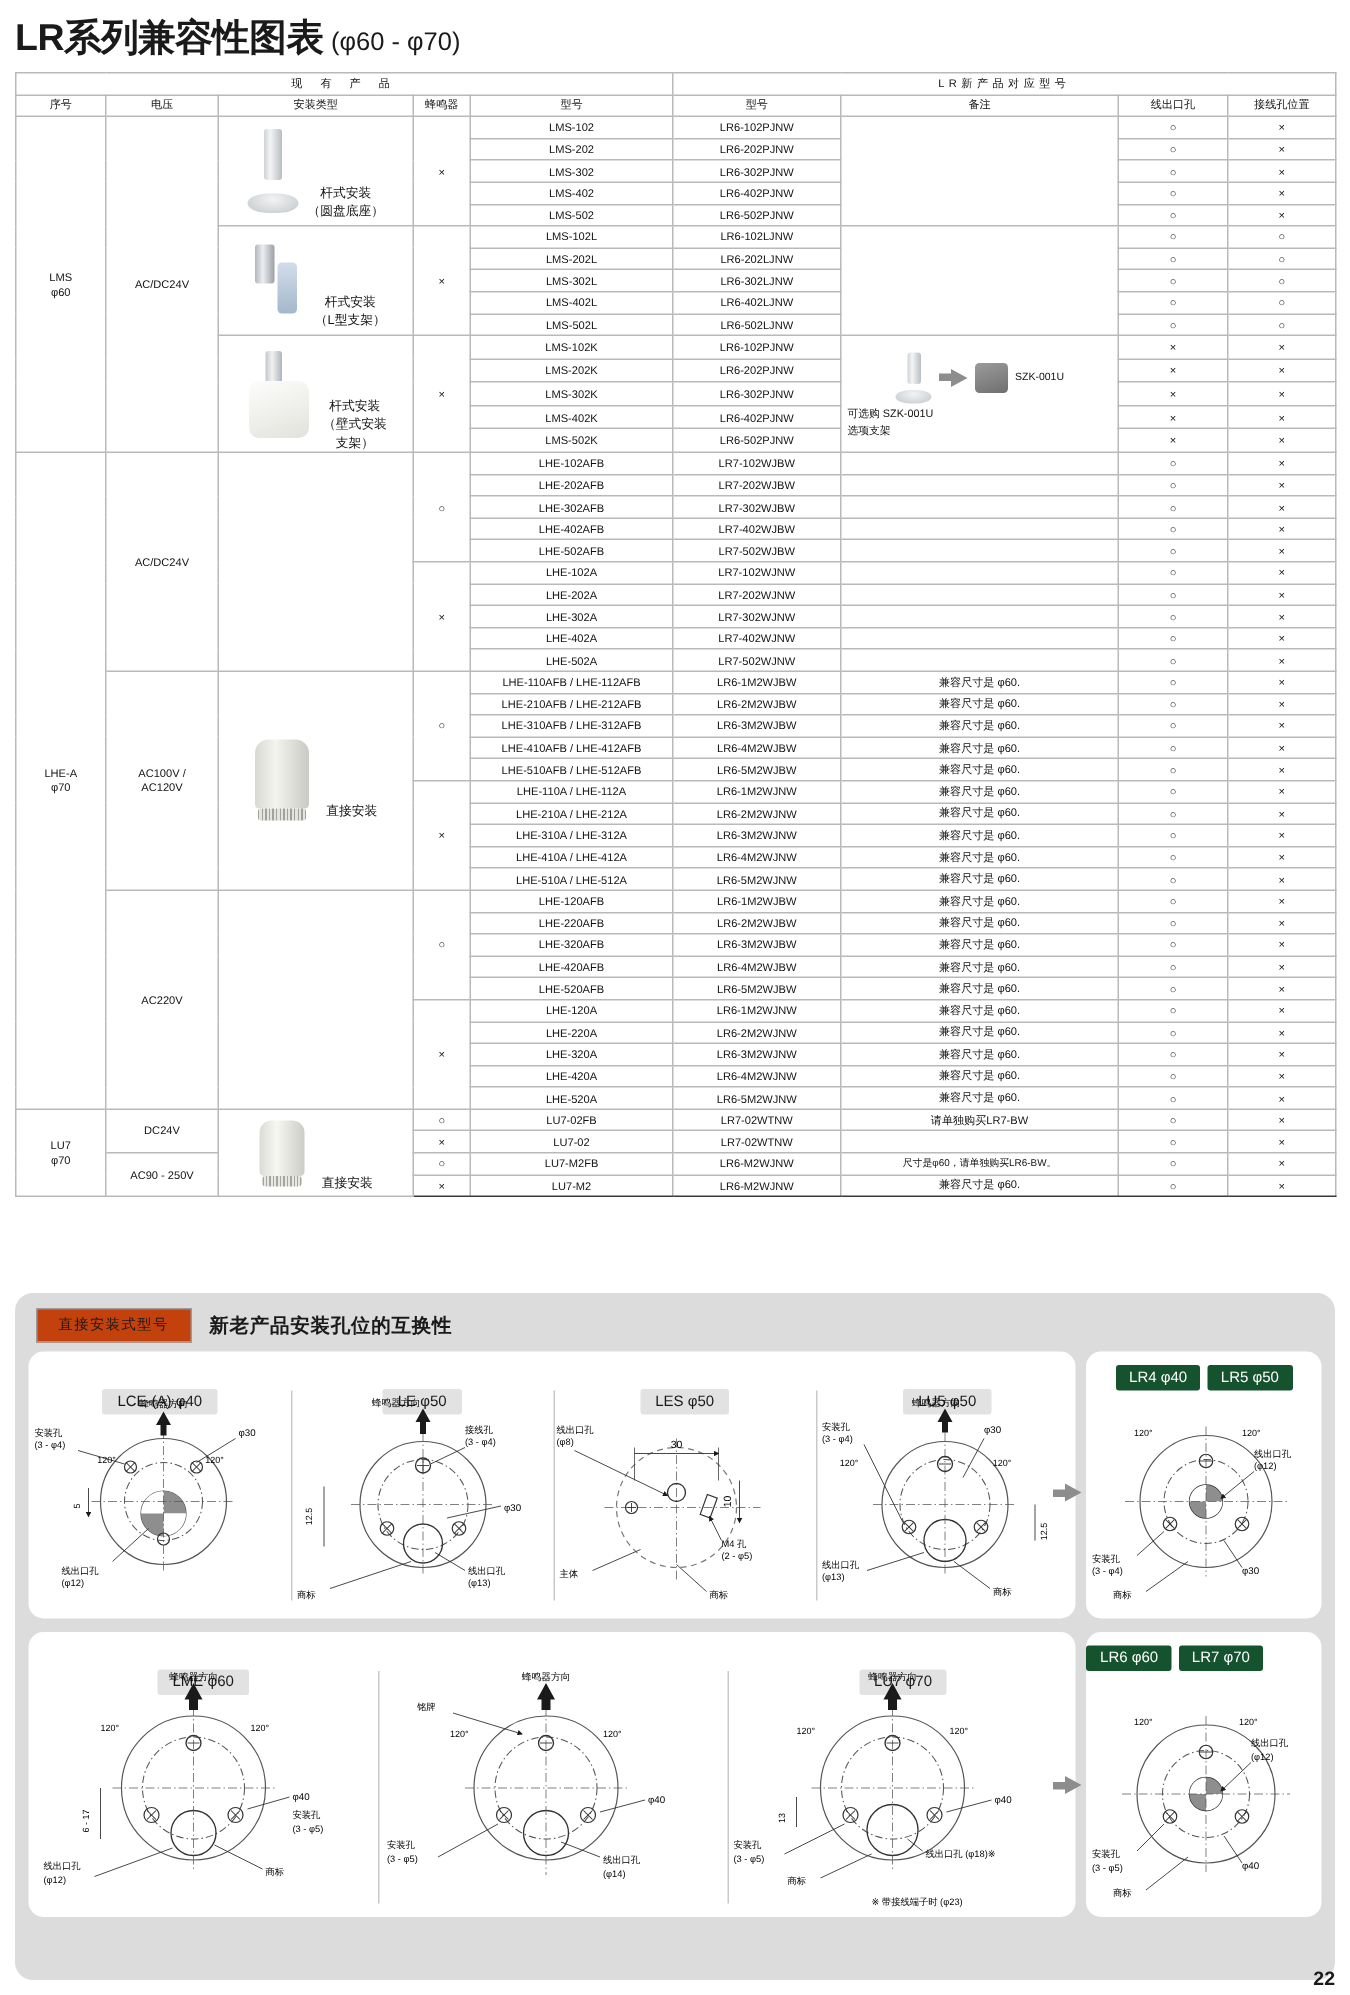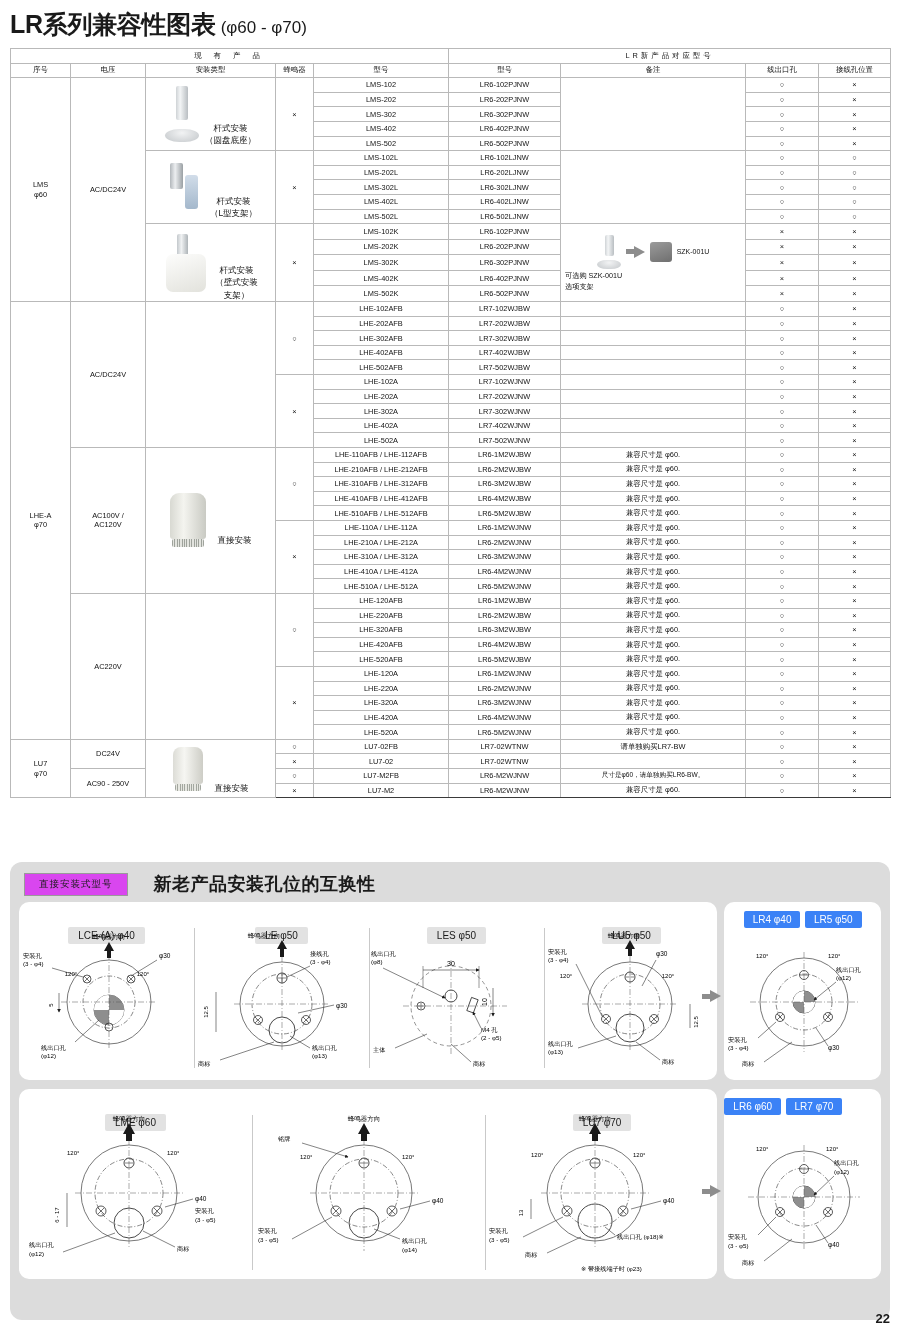--- a/index.html
+++ b/index.html
@@ -72,30 +72,30 @@
   .szk-txt { font-size:7px; }
   .arrow-gray { width:0;height:0;border-left:11px solid #8d8d8d;
                 border-top:6px solid transparent;border-bottom:6px solid transparent;}
   .arrow-stem { width:8px;height:5px;background:#8d8d8d;}
   .szk-cap { font-size:7.2px; line-height:1.5; text-align:left; padding-left:4px;}
 
   
   .panel { position:absolute; left:10px; top:862px; width:880px; height:458px;
            background:#dcdcdc; border-radius:12px; }
   .panel-head { display:flex; align-items:center; padding:10px 0 0 14px; }
-  .tag-direct { background:#d946ef; border:1px solid #9a9a9a; font-size:9.5px;
+  .tag-direct { background:#c2410c; border:1px solid #9a9a9a; font-size:9.5px;
                 padding:4px 14px; letter-spacing:1px; }
-  .panel-title { font-size:18px; font-weight:700; margin-left:26px; letter-spacing:.5px;}
+  .panel-title { font-size:13px; font-weight:700; margin-left:12px; letter-spacing:.5px;}
   .row-wrap { display:flex; gap:7px; padding:6px 9px 0 9px; }
   .white-card { background:#fff; border-radius:10px; position:relative; }
   .card-a { width:700px; height:178px; }
   .card-b { width:157px; height:178px; }
   .lbl { background:#e2e2e2; font-size:10px; padding:3px 10px; border-radius:2px;
          display:inline-block; }
-  .lbl-blue { background:#3b82f6; color:#fff; font-size:10px; padding:3px 9px;
+  .lbl-blue { background:#14532d; color:#fff; font-size:10px; padding:3px 9px;
               border-radius:2px; display:inline-block; }
   .divider { position:absolute; top:26px; width:1px; height:140px; background:#c9c9c9; }
 
   .cell-title { text-align:center; margin-top:23px; }
   svg text { font-family:"Liberation Sans","DejaVu Sans",sans-serif; }
   .pagenum { position:absolute; right:10px; bottom:4px; font-size:13px; font-weight:700;}
 </style>
 </head>
 <body>
 

